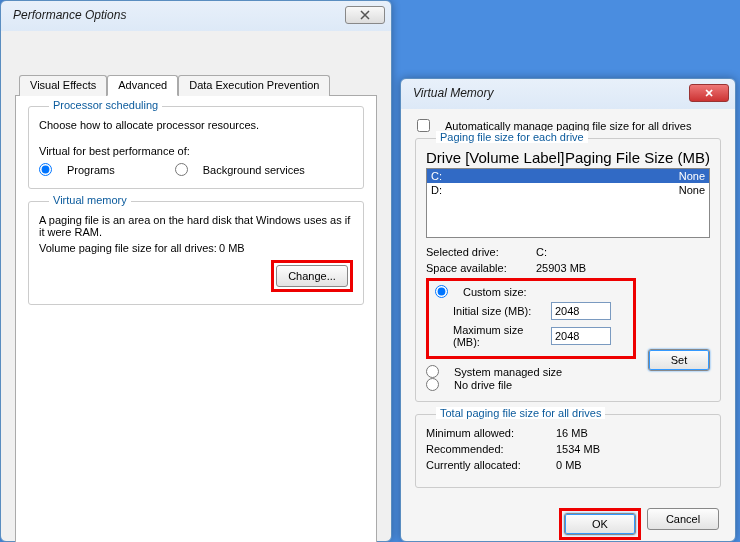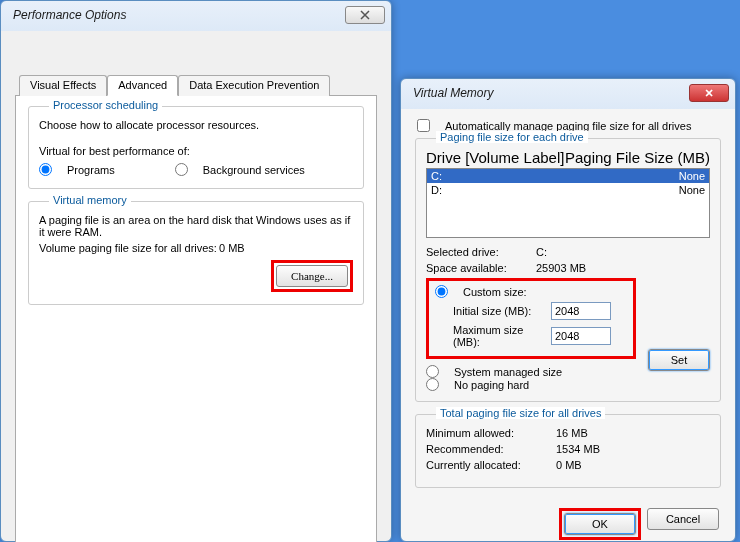--- a/index.html
+++ b/index.html
@@ -154,21 +154,21 @@
         </div>
       </div>
 
       <div class="group">
         <span class="group-title">Virtual memory</span>
         <div class="row">A paging file is an area on the hard disk that Windows uses as if it were RAM.</div>
         <div class="kv row">
           <span class="k">Volume paging file size for all drives:</span>
           <span>0 MB</span>
         </div>
-        <div style="text-align:right; margin-top:6px;font-family:Liberation Serif, serif;">
+        <div style="text-align:right; margin-top:6px;">
           <span class="red-box">
             <button class="btn">Change...</button>
           </span>
         </div>
       </div>
     </div>
     <div class="btnrow">
       <button class="btn">OK</button>
       <button class="btn">Cancel</button>
       <button class="btn" disabled="">Apply</button>
@@ -227,21 +227,21 @@
           <input type="text" value="2048" style="">
         </div>
       </div>
 
       <label class="radio" style="margin-top:6px">
         <input type="radio" name="pf" style="">
         <span>System managed size</span>
       </label>
       <label class="radio">
         <input type="radio" name="pf" style="">
-        <span>No paging hard</span>
+        <span>No drive file</span>
       </label>
       <div class="setrow">
         <button class="btn btn-default" style="min-width:62px">Set</button>
       </div>
     </div>
 
     <div class="group totals">
       <span class="group-title">Total paging file size for all drives</span>
       <div class="kv row">
         <span class="k">Minimum allowed:</span>

